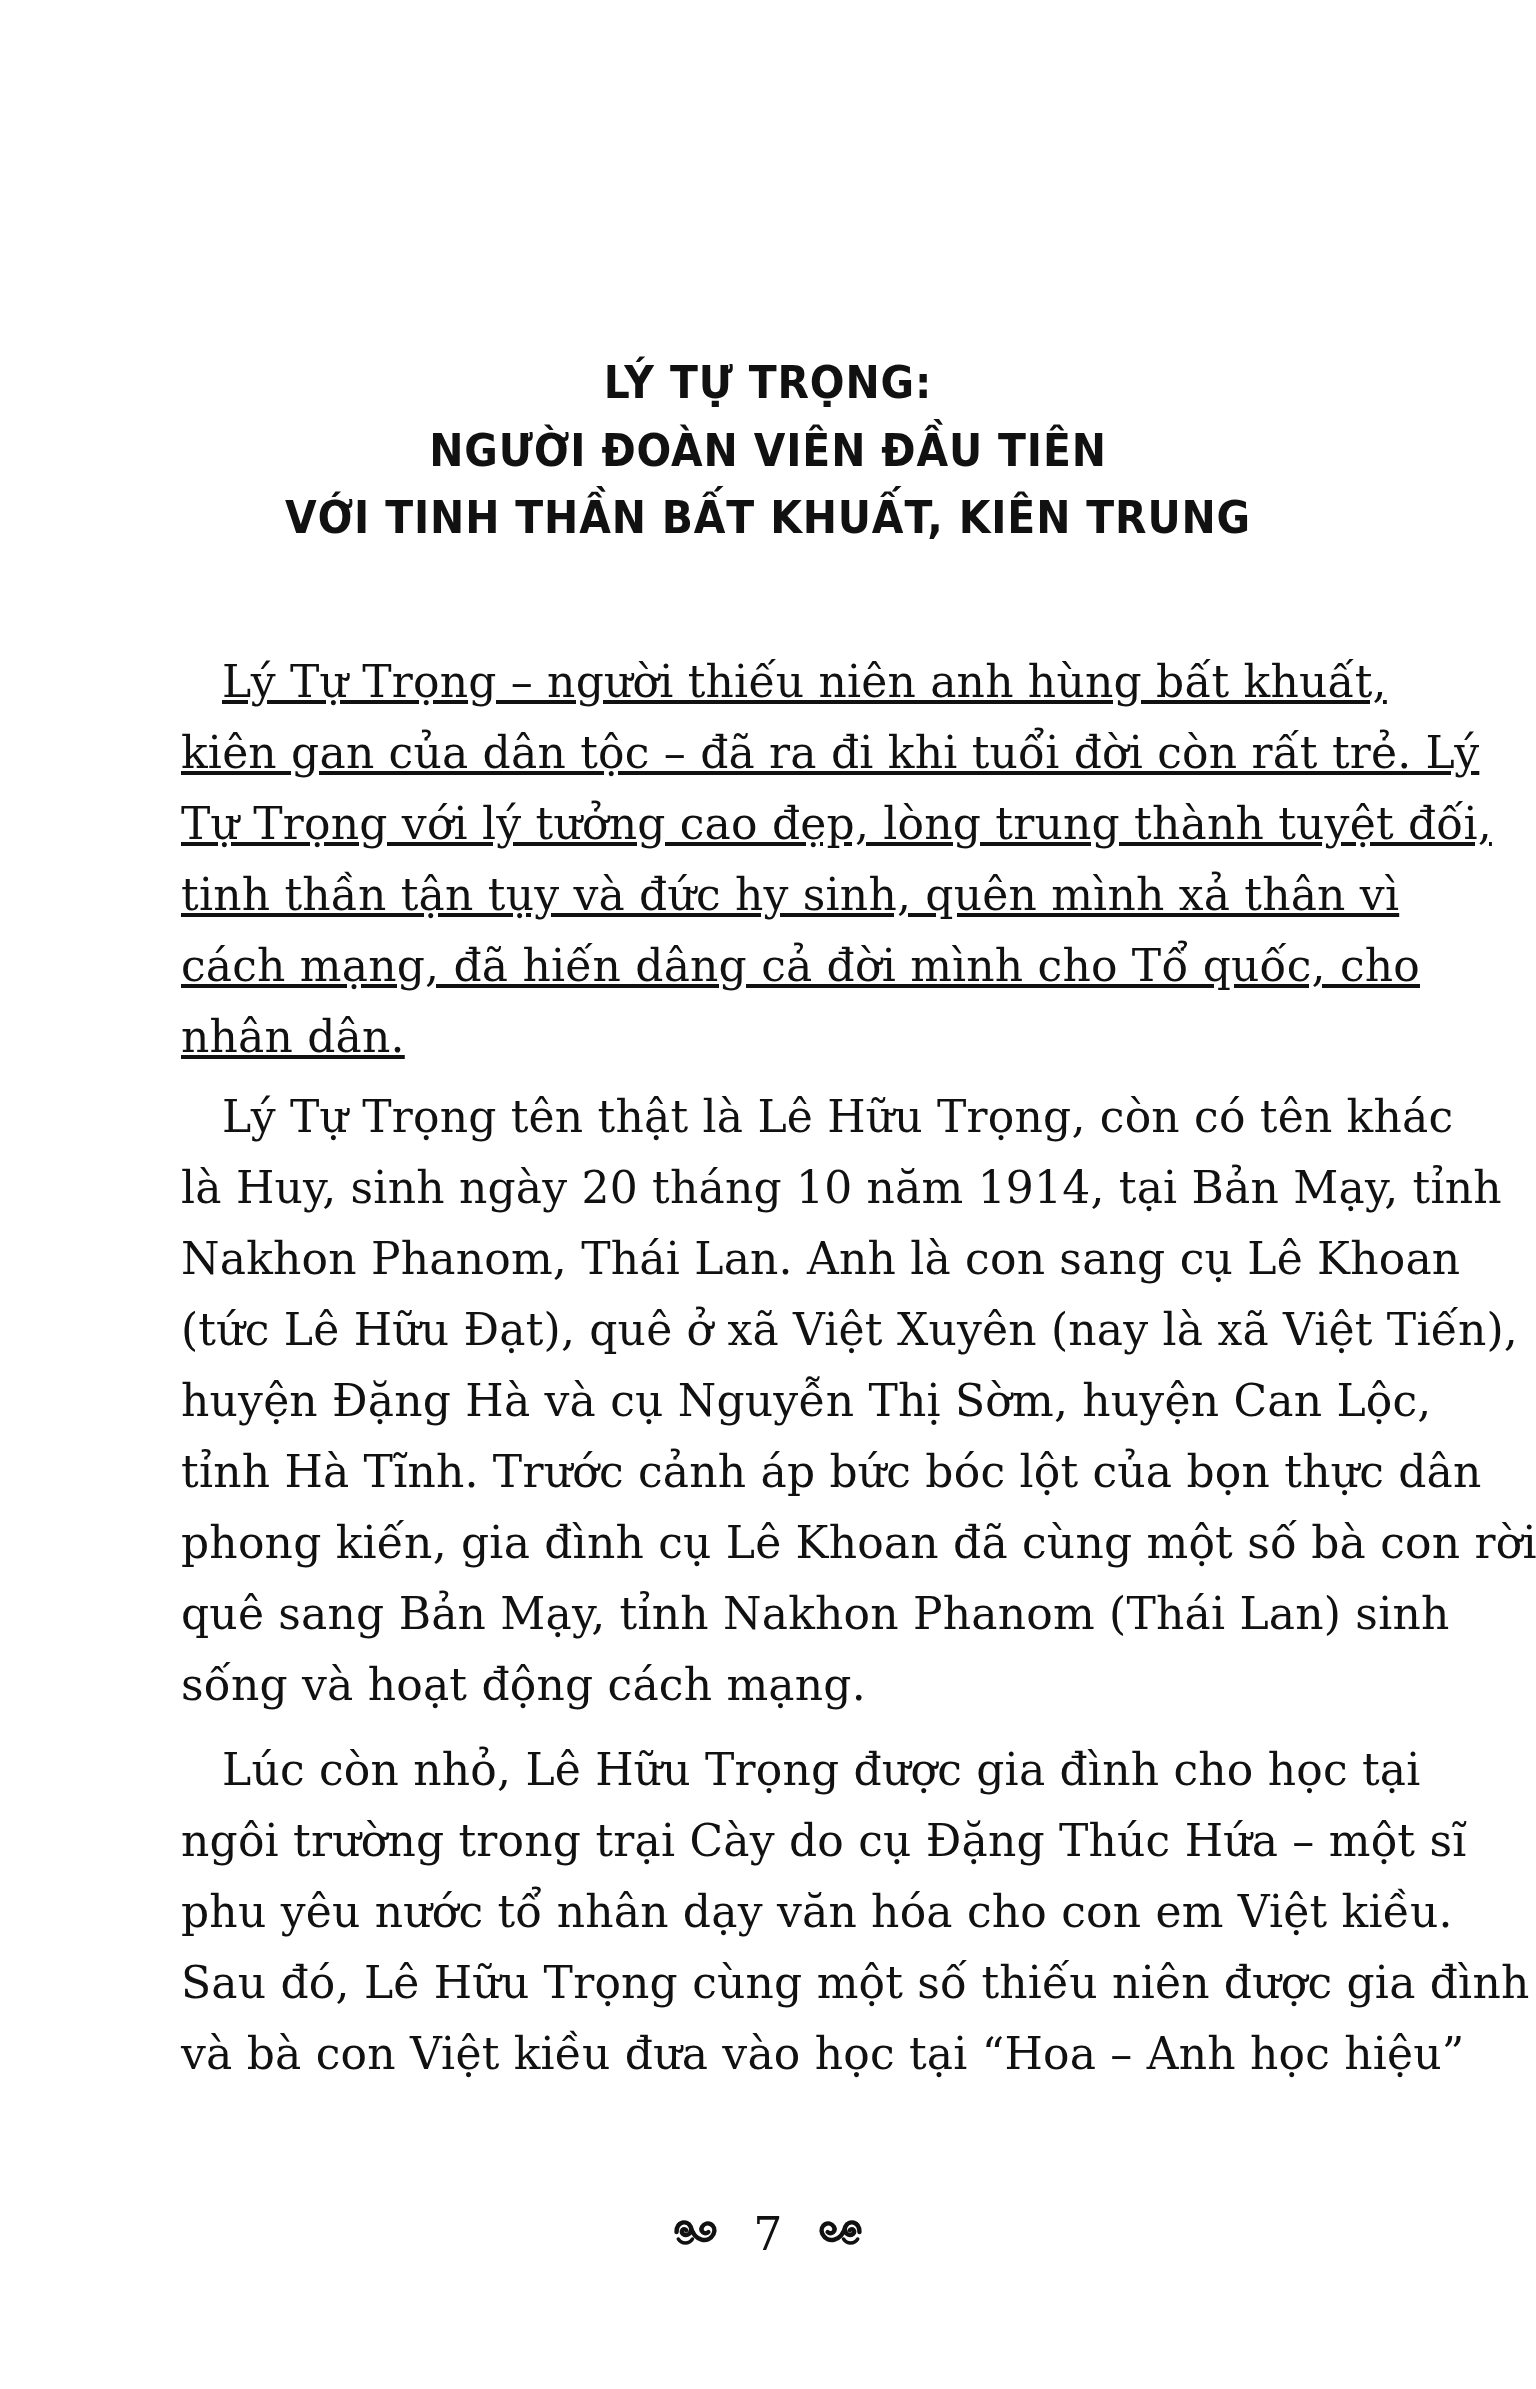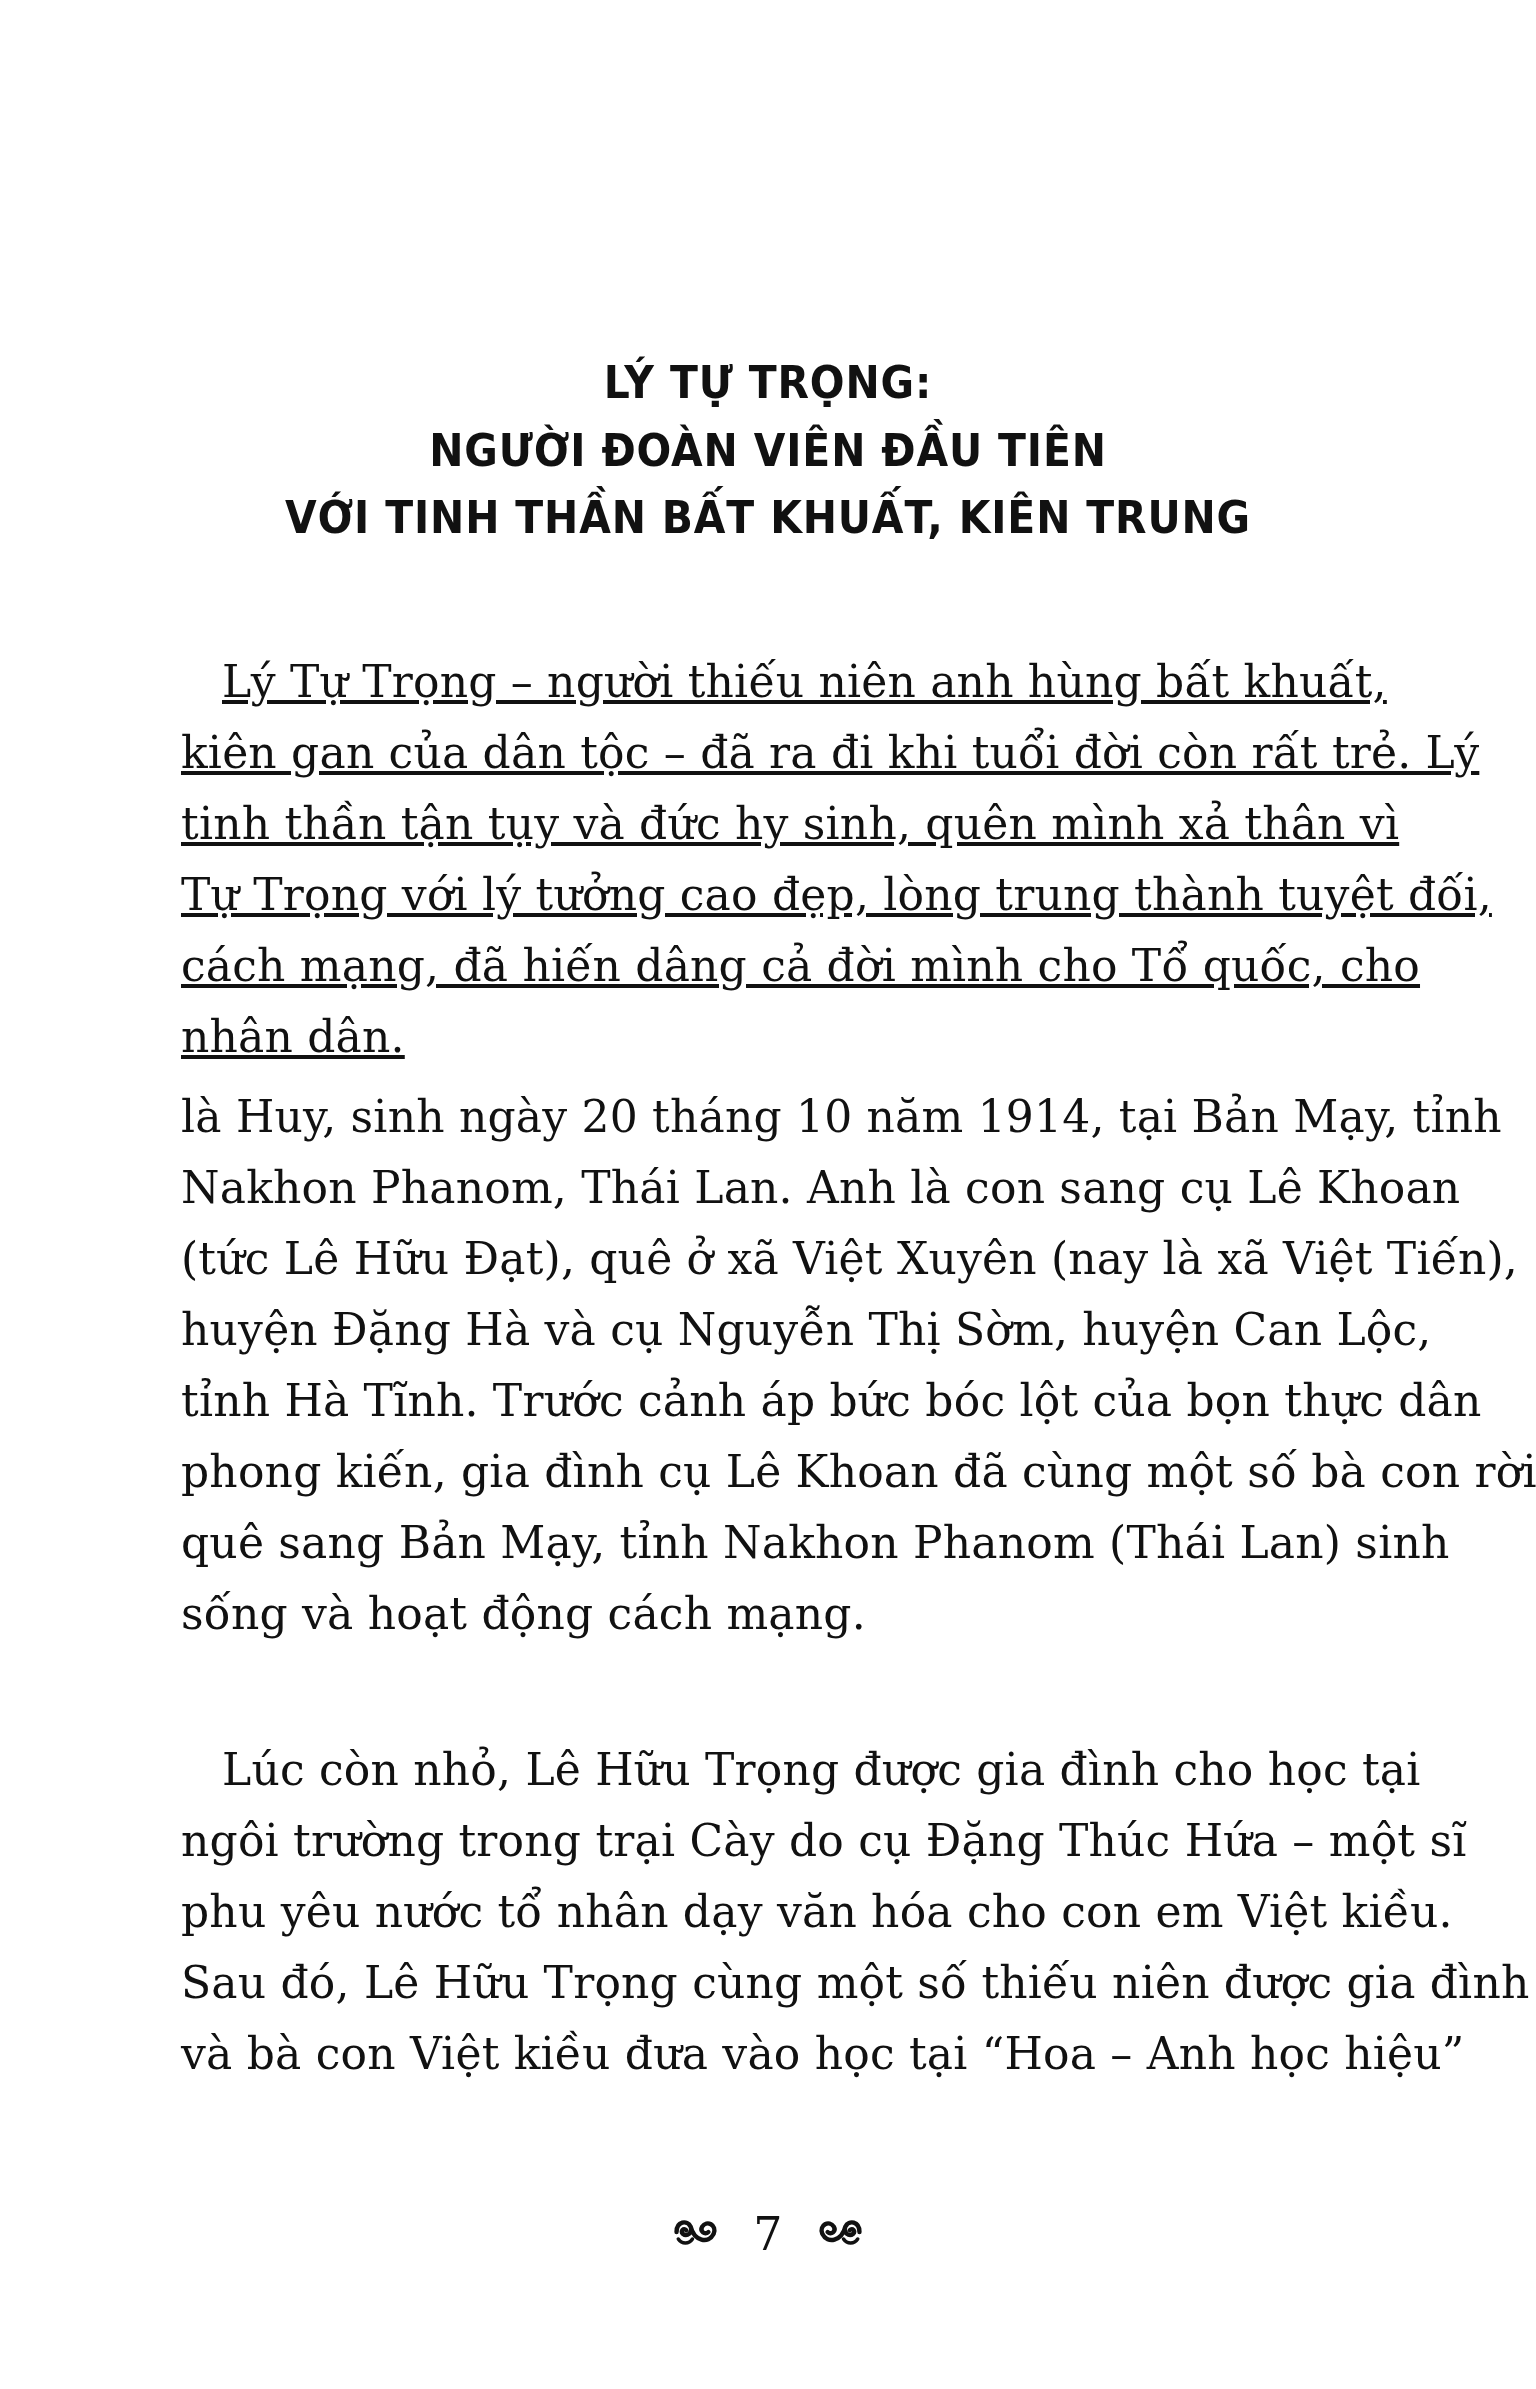--- a/index.html
+++ b/index.html
@@ -53,27 +53,28 @@
 
 <div class="page">
 
   <div class="title" style="top:343px;">LÝ TỰ TRỌNG:</div>
   <div class="title" style="top:411px;">NGƯỜI ĐOÀN VIÊN ĐẦU TIÊN</div>
   <div class="title" style="top:478px;">VỚI TINH THẦN BẤT KHUẤT, KIÊN TRUNG</div>
 
   <div class="body-text" style="top:633px;text-decoration:underline;">
     <span class="line indent">Lý Tự Trọng – người thiếu niên anh hùng bất khuất,</span>
     <span class="line">kiên gan của dân tộc – đã ra đi khi tuổi đời còn rất trẻ. Lý</span>
+    <span class="line">Tự Trọng với lý tưởng cao đẹp, lòng trung thành tuyệt đối,</span>
     <span class="line">tinh thần tận tụy và đức hy sinh, quên mình xả thân vì</span>
-    <span class="line">Tự Trọng với lý tưởng cao đẹp, lòng trung thành tuyệt đối,</span>
     <span class="line">cách mạng, đã hiến dâng cả đời mình cho Tổ quốc, cho</span>
     <span class="line last">nhân dân.</span>
   </div>
 
   <div class="body-text" style="top:1068px;">
+    <span class="line indent">Lý Tự Trọng tên thật là Lê Hữu Trọng, còn có tên khác</span>
     <span class="line">là Huy, sinh ngày 20 tháng 10 năm 1914, tại Bản Mạy, tỉnh</span>
     <span class="line">Nakhon Phanom, Thái Lan. Anh là con sang cụ Lê Khoan</span>
     <span class="line">(tức Lê Hữu Đạt), quê ở xã Việt Xuyên (nay là xã Việt Tiến),</span>
     <span class="line">huyện Đặng Hà và cụ Nguyễn Thị Sờm, huyện Can Lộc,</span>
     <span class="line">tỉnh Hà Tĩnh. Trước cảnh áp bức bóc lột của bọn thực dân</span>
     <span class="line">phong kiến, gia đình cụ Lê Khoan đã cùng một số bà con rời</span>
     <span class="line">quê sang Bản Mạy, tỉnh Nakhon Phanom (Thái Lan) sinh</span>
     <span class="line last">sống và hoạt động cách mạng.</span>
   </div>
 

